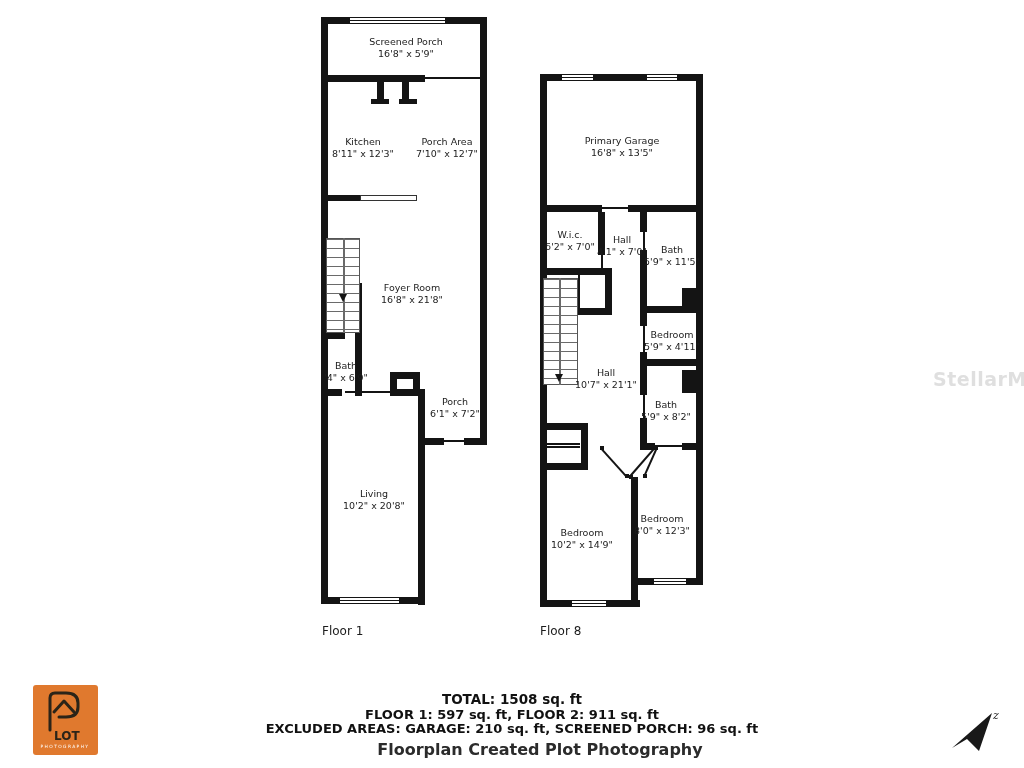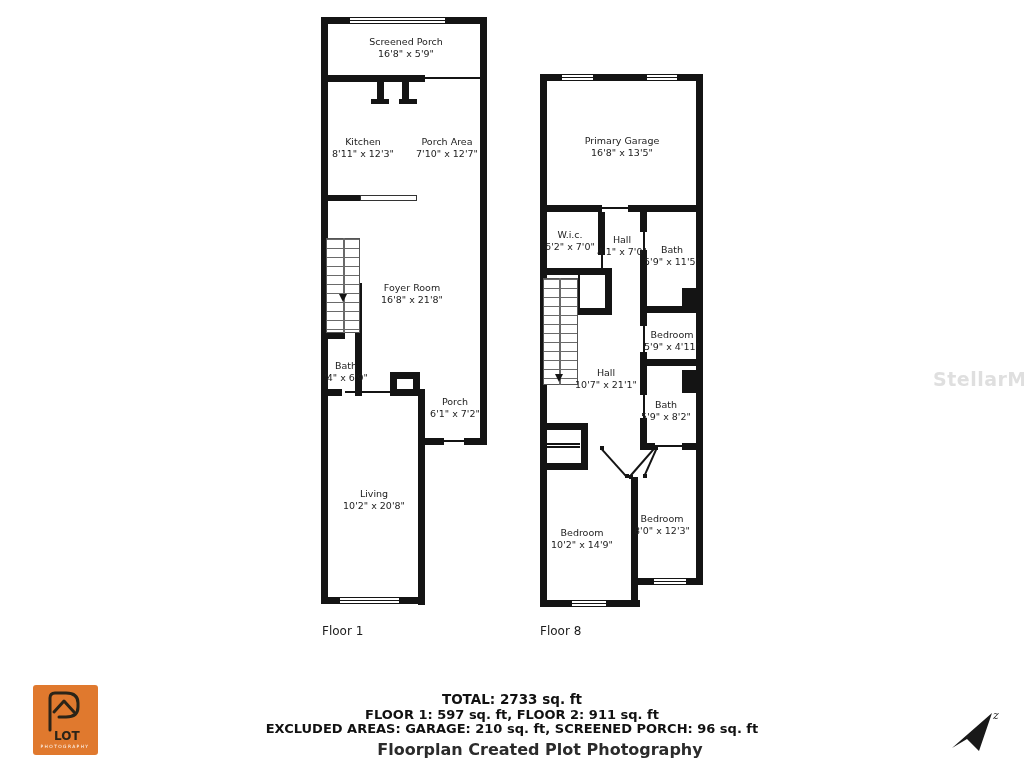--- a/index.html
+++ b/index.html
@@ -190,21 +190,21 @@
   <span class="rn">Bedroom</span>
   <span class="rd">8'0" x 12'3"</span>
 </div>
 
 <div class="floor-label" style="left:322px;top:624px">Floor 1</div>
 <div class="floor-label" style="left:540px;top:624px">Floor 8</div>
 
 <div class="watermark" style="left:933px;top:368px">StellarMLS</div>
 
 <div>
-  <div class="sum b" style="top:691px">TOTAL: 2733 sq. ft</div>
+  <div class="sum b" style="top:691px">TOTAL: 1508 sq. ft</div>
   <div class="sum r" style="top:707px">FLOOR 1: 597 sq. ft, FLOOR 2: 911 sq. ft</div>
   <div class="sum r" style="top:721px">EXCLUDED AREAS: GARAGE: 210 sq. ft, SCREENED PORCH: 96 sq. ft</div>
   <div class="sum c" style="top:740px">Floorplan Created Plot Photography</div>
 </div>
 
 <svg width="65" height="70" viewBox="0 0 65 70" style="position:absolute;left:33px;top:685px">
   <rect x="0" y="0" width="65" height="70" rx="3" fill="#E0792E"></rect>
   <g fill="none" stroke="#2b2418" stroke-width="3" stroke-linejoin="round" stroke-linecap="round">
     <path d="M17,45 L17,13 Q17,8 22,8 L33,8 Q45,8 45,18 L45,22 Q45,32 33,32 L26,32"></path>
     <path d="M21,27 L31,16 L41,27"></path>

